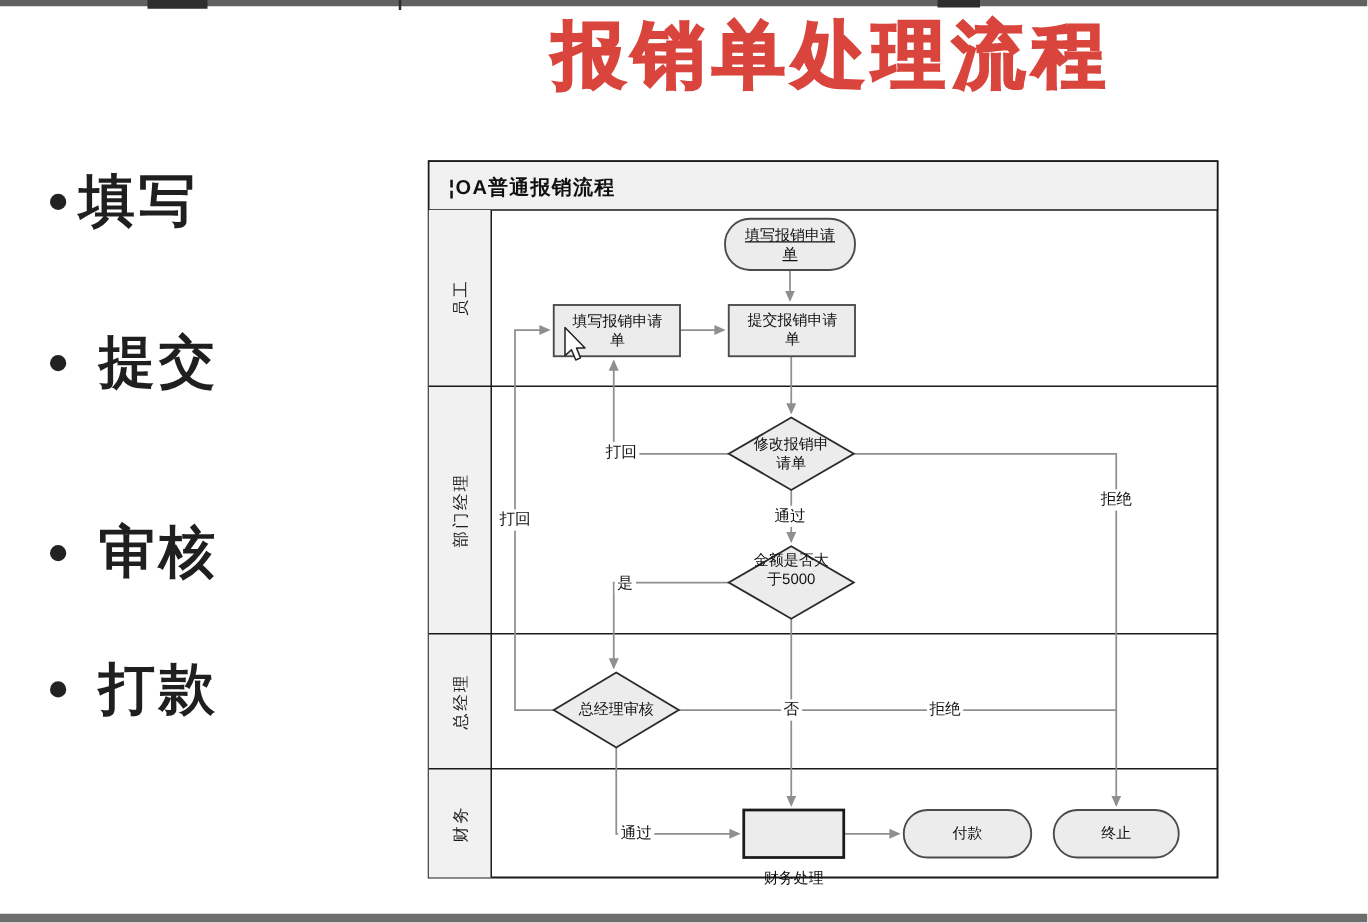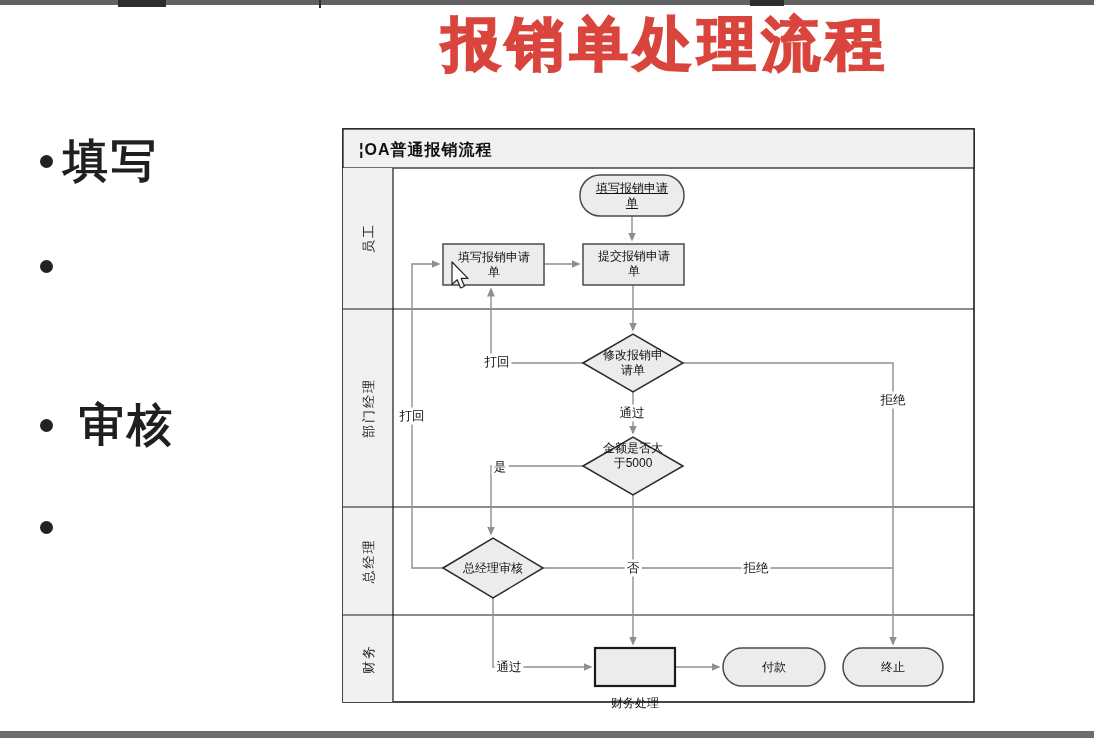--- a/index.html
+++ b/index.html
@@ -64,27 +64,29 @@
 <div class="abs bottom-strip"></div>
 
 <div class="abs slide-title">报销单处理流程</div>
 
 <div class="abs bullet-item" style="top:131px;gap:10px;">
   <span class="bullet-dot"></span>
   <span class="bullet-text">填写</span>
 </div>
 <div class="abs bullet-item" style="top:260px;">
   <span class="bullet-dot"></span>
+  <span class="bullet-text">提交</span>
 </div>
-<div class="abs bullet-item" style="top:395px;font-family:Liberation Mono, monospace;">
+<div class="abs bullet-item" style="top:412px;font-family:Liberation Mono, monospace;">
   <span class="bullet-dot"></span>
   <span class="bullet-text">审核</span>
 </div>
 <div class="abs bullet-item" style="top:521px;">
   <span class="bullet-dot"></span>
+  <span class="bullet-text">打款</span>
 </div>
 
 <svg class="chart" viewBox="0 0 1094 738">
   <defs>
     <marker id="arr" markerWidth="9" markerHeight="8" refX="7.5" refY="4" orient="auto" markerUnits="userSpaceOnUse">
       <path d="M0,0 L9,4 L0,8 Z" fill="#8f8f8f"></path>
     </marker>
   </defs>
 
   <rect x="343" y="129" width="631" height="573" fill="#ffffff" stroke="#1a1a1a" stroke-width="1.6"></rect>

